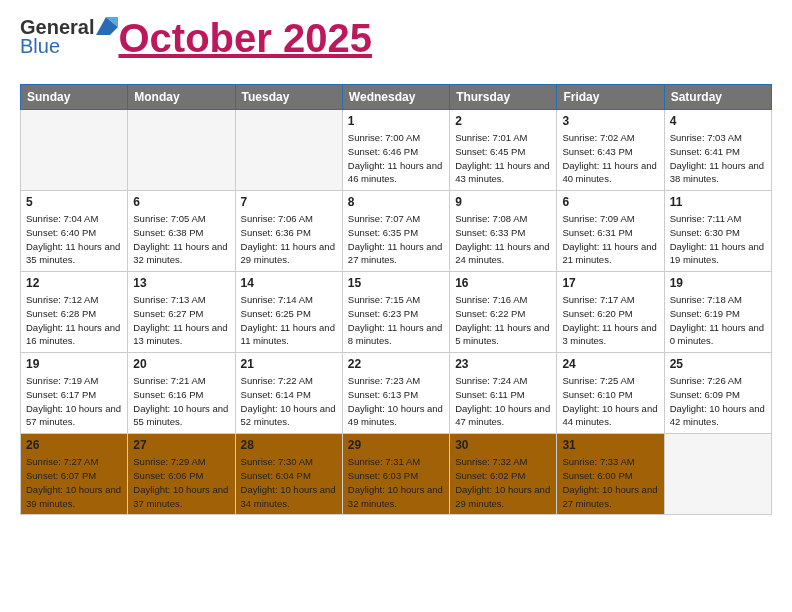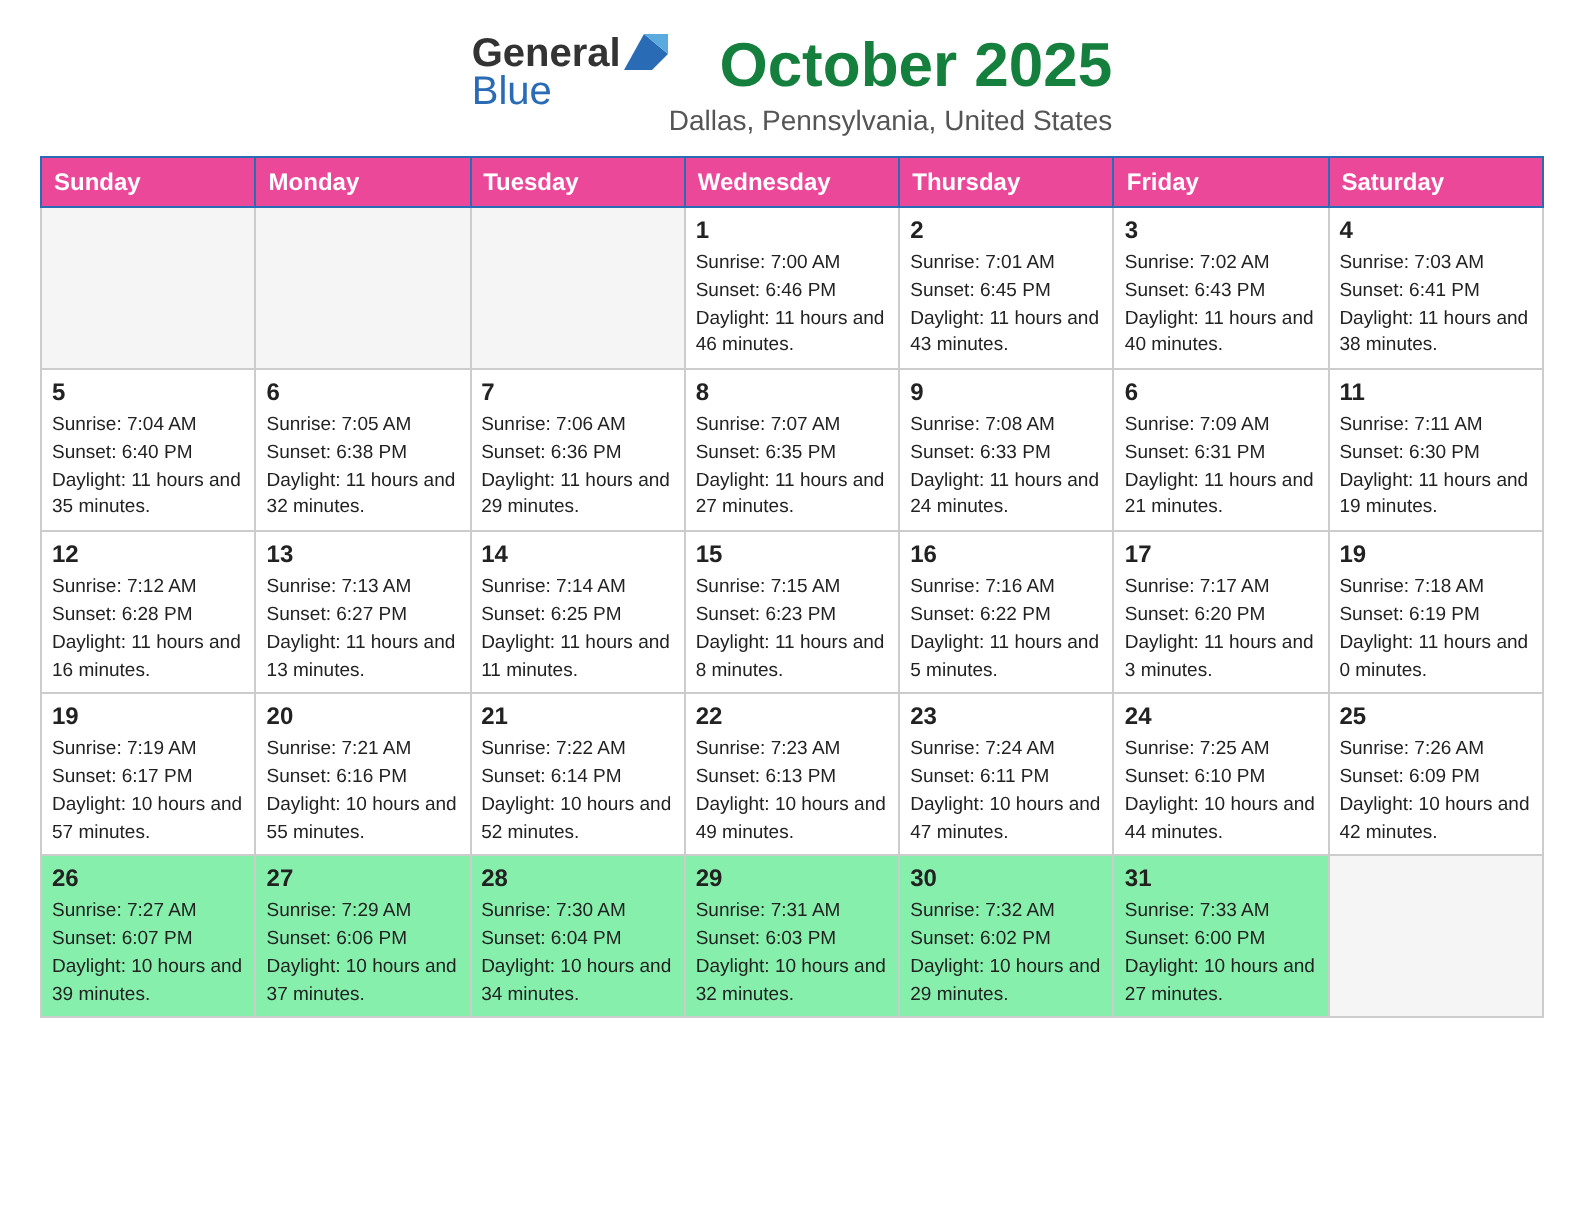--- a/index.html
+++ b/index.html
@@ -9,50 +9,51 @@
       width: 792px;
       min-height: 612px;
     }
     .page {
       width: 792px;
       background: #fff;
       padding: 16px 20px 16px 20px;
     }
     .header {
       display: flex;
-      justify-content: center;
+      justify-content: flex-start;
       align-items: flex-start;
-      margin-bottom: 10px;
+      margin-bottom: 24px;
     }
     .logo {
       display: flex;
       flex-direction: column;
       align-items: flex-start;
     }
     .title-area {
       text-align: right;
     }
     .month-title {
-      font-size: 31px;
+      font-size: 40px;
       font-weight: bold;
-      color: #15803d;
+      color: #be185d;
       line-height: 1.1;
+      text-decoration: underline;
     }
     .location {
       font-size: 14px;
       color: #555;
       margin-top: 2px;
     }
     .calendar {
       width: 100%;
       border-collapse: collapse;
       border: 1px solid #bbb;
     }
     .calendar th {
-      background: #ec4899;
+      background: #737373;
       color: #fff;
       font-size: 12px;
       font-weight: bold;
       padding: 5px 6px;
       text-align: left;
       border: 1px solid #2a6bb5;
     }
     .calendar td {
       border: 1px solid #ccc;
       vertical-align: top;
@@ -71,41 +72,40 @@
       font-weight: bold;
       margin-bottom: 3px;
       display: block;
     }
     .day-detail {
       font-size: 9.5px;
       line-height: 1.45;
       color: #222;
     }
     .last-row td {
-      background: #86efac;
+      background: #a16207;
     }
   </style>
 </head>
 <body>
 
 <div class="page">
   <div class="header">
     <div class="logo">
       <div style="display:flex;align-items:center;">
         <span style="font-size:20px;font-weight:bold;color:#333;">General</span>
         <svg width="22" height="18" viewBox="0 0 22 18" style="margin-left:2px;margin-top:-4px;">
           <polygon points="0,18 10,0 22,10 14,18" fill="#2a6bb5"></polygon>
           <polygon points="10,0 22,10 22,0" fill="#5aaae0"></polygon>
         </svg>
       </div>
       <span style="font-size:20px;font-weight:normal;color:#2a6bb5;margin-top:-4px;">Blue</span>
     </div>
     <div class="title-area">
       <div class="month-title">October 2025</div>
-      <div class="location">Dallas, Pennsylvania, United States</div>
     </div>
   </div>
 
   <table class="calendar">
     <thead>
       <tr>
         <th>Sunday</th>
         <th>Monday</th>
         <th>Tuesday</th>
         <th>Wednesday</th>

